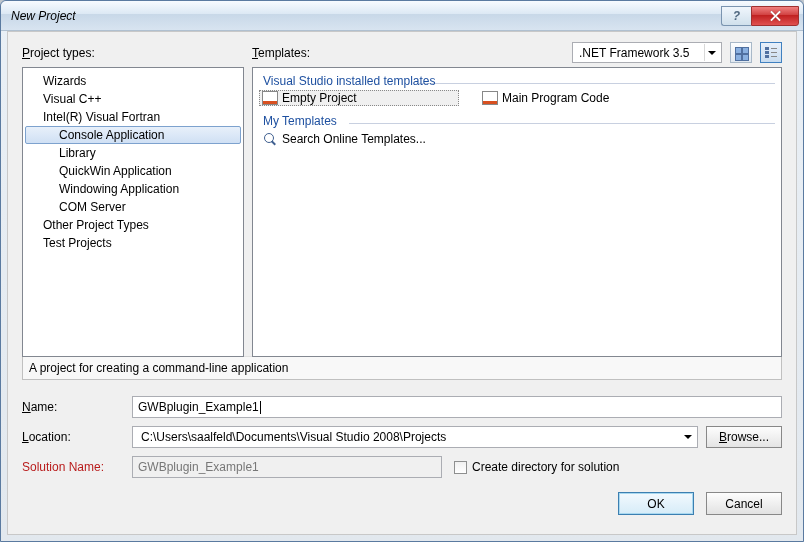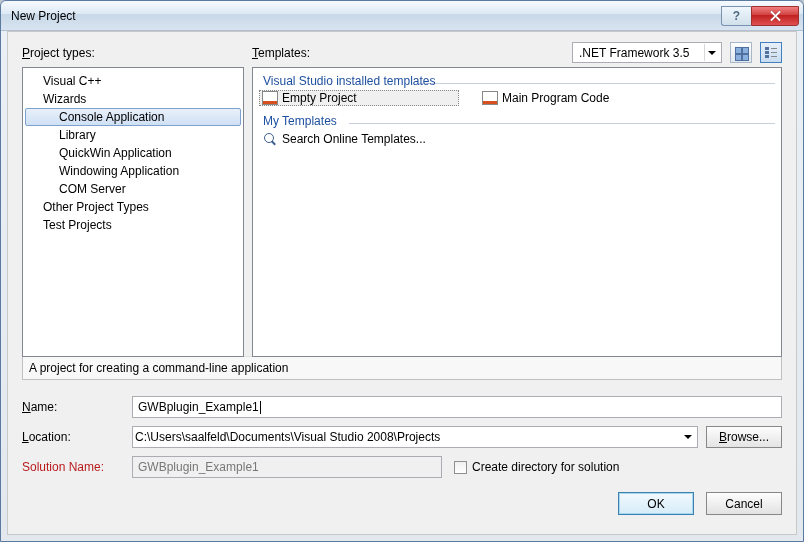--- a/index.html
+++ b/index.html
@@ -1,20 +1,20 @@
 <!DOCTYPE html>
 <html><head>
 <meta charset="utf-8">
 <style>
 * { box-sizing: border-box; margin: 0; padding: 0; font-family: "Segoe UI", Tahoma, sans-serif; font-size: 12px; }
 body { background: #d0d8e0; width: 804px; height: 542px; overflow: hidden; }
 
 .window { width: 804px; height: 542px; background: linear-gradient(#eaf0f6 0%, #e2e8ee 100%); border: 1px solid #5a7aa0; border-radius: 6px 6px 0 0; box-shadow: 0 0 8px rgba(0,0,0,0.3); position: relative; }
 
-.titlebar { height: 30px; background: linear-gradient(#f7fbff 0%, #dce8f4 45%, #c8d8e8 46%, #d8e4f0 100%); border-radius: 6px 6px 0 0; display: flex; align-items: center; padding: 0 4px 0 10px; border-bottom: 1px solid #b0c0d0; }
+.titlebar { height: 30px; background: linear-gradient(#f7fbff 0%, #dce8f4 45%, #c8d8e8 46%, #d8e4f0 100%); border-radius: 6px 6px 0 0; display: flex; align-items: center; padding: 0 4px 0 10px; border-bottom: 1px solid #b0c0d0; font-style: italic; }
 .titlebar-text { flex: 1; color: #000; }
 .titlebar-buttons { display: flex; gap: 0; }
 .tbtn { width: 30px; height: 20px; border: 1px solid #7a94b0; background: linear-gradient(#f0f6fc,#d0e0ec); display:flex; align-items:center; justify-content:center; position: relative; }
 .tbtn.help { border-radius: 0 0 0 3px; border-right: none; }
 .tbtn.close { width: 48px; background: linear-gradient(#f08080 0%, #d04040 45%, #c02020 46%, #e05050 100%); border-radius: 0 0 3px 0; border-color: #a03030; }
 .tbtn.help::after { content:"?"; color:#506880; font-weight:bold; }
 .close-x { width:10px; height:10px; position:relative; }
 .close-x::before, .close-x::after { content:""; position:absolute; width:13px; height:2px; background:#fff; top:4px; left:-1px; box-shadow:0 0 1px rgba(0,0,0,0.4); }
 .close-x::before { transform:rotate(45deg); }
 .close-x::after { transform:rotate(-45deg); }
@@ -58,21 +58,21 @@
 .search-icon-img::after { content:""; position:absolute; width:5px; height:2px; background:#406090; transform:rotate(45deg); top:11px; left:9px; }
 
 .desc-bar { border:1px solid #c0c0c0; border-top-color:#e0e0e0; background:#f8f8f8; padding:4px 6px; margin-top:-1px; margin-bottom:16px; }
 
 .field-row { display:flex; align-items:center; margin-bottom:8px; }
 .field-label { width:110px; }
 .field-label.disabled { color:#b91c1c; }
 .text-input { flex:1; height:22px; border:1px solid #abadb3; background:#fff; padding:0 5px; display:flex; align-items:center; }
 .text-input.disabled { background:#f0f0f0; color:#777; }
 .caret::after { content:""; display:inline-block; width:1px; height:13px; background:#000; vertical-align:middle; margin-left:1px; }
-.loc-combo { flex:1; height:22px; border:1px solid #abadb3; background:#fff; display:flex; align-items:center; padding-left:2px; }
+.loc-combo { flex:1; height:22px; border:1px solid #abadb3; background:#fff; display:flex; align-items:center; padding-left:8px; }
 .loc-combo .combo-arrow { margin-left:auto; border:none; width:18px; }
 .browse-btn { width:76px; height:22px; margin-left:8px; border:1px solid #888; background:linear-gradient(#fdfdfd,#e4e4e4);text-align:center; }
 
 .checkbox-wrap { display:flex; align-items:center; gap:5px; margin-left:12px; }
 .checkbox { width:13px; height:13px; border:1px solid #8e8f8f; background:linear-gradient(#f0f0f0,#ffffff); }
 
 .button-row { display:flex; justify-content:flex-end; gap:12px; margin-top:14px; }
 .dlg-btn { width:76px; height:23px; border:1px solid #888; background:linear-gradient(#fdfdfd,#e2e2e2); }
 .dlg-btn.default { border:1px solid #3c7fb1; box-shadow: inset 0 0 0 1px #a8d8f0; background:linear-gradient(#f2f9fe,#d6ecf8); }
 </style>
@@ -105,22 +105,23 @@
             <div class="grid-icon"></div>
           </div>
         <div class="view-btn active">
             <div class="list-icon"></div>
           </div>
       </div>
     </div>
 
     <div class="panes">
       <div class="pane tree-pane">
+        <div class="tree-item">Wizards</div>
         <div class="tree-item">Visual C++</div>
-        <div class="tree-item">Wizards</div>
+        <div class="tree-item">Intel(R) Visual Fortran</div>
         <div class="tree-item level2 selected">Console Application</div>
         <div class="tree-item level2">Library</div>
         <div class="tree-item level2">QuickWin Application</div>
         <div class="tree-item level2">Windowing Application</div>
         <div class="tree-item level2">COM Server</div>
         <div class="tree-item">Other Project Types</div>
         <div class="tree-item">Test Projects</div>
       </div>
 
       <div class="pane template-pane">

